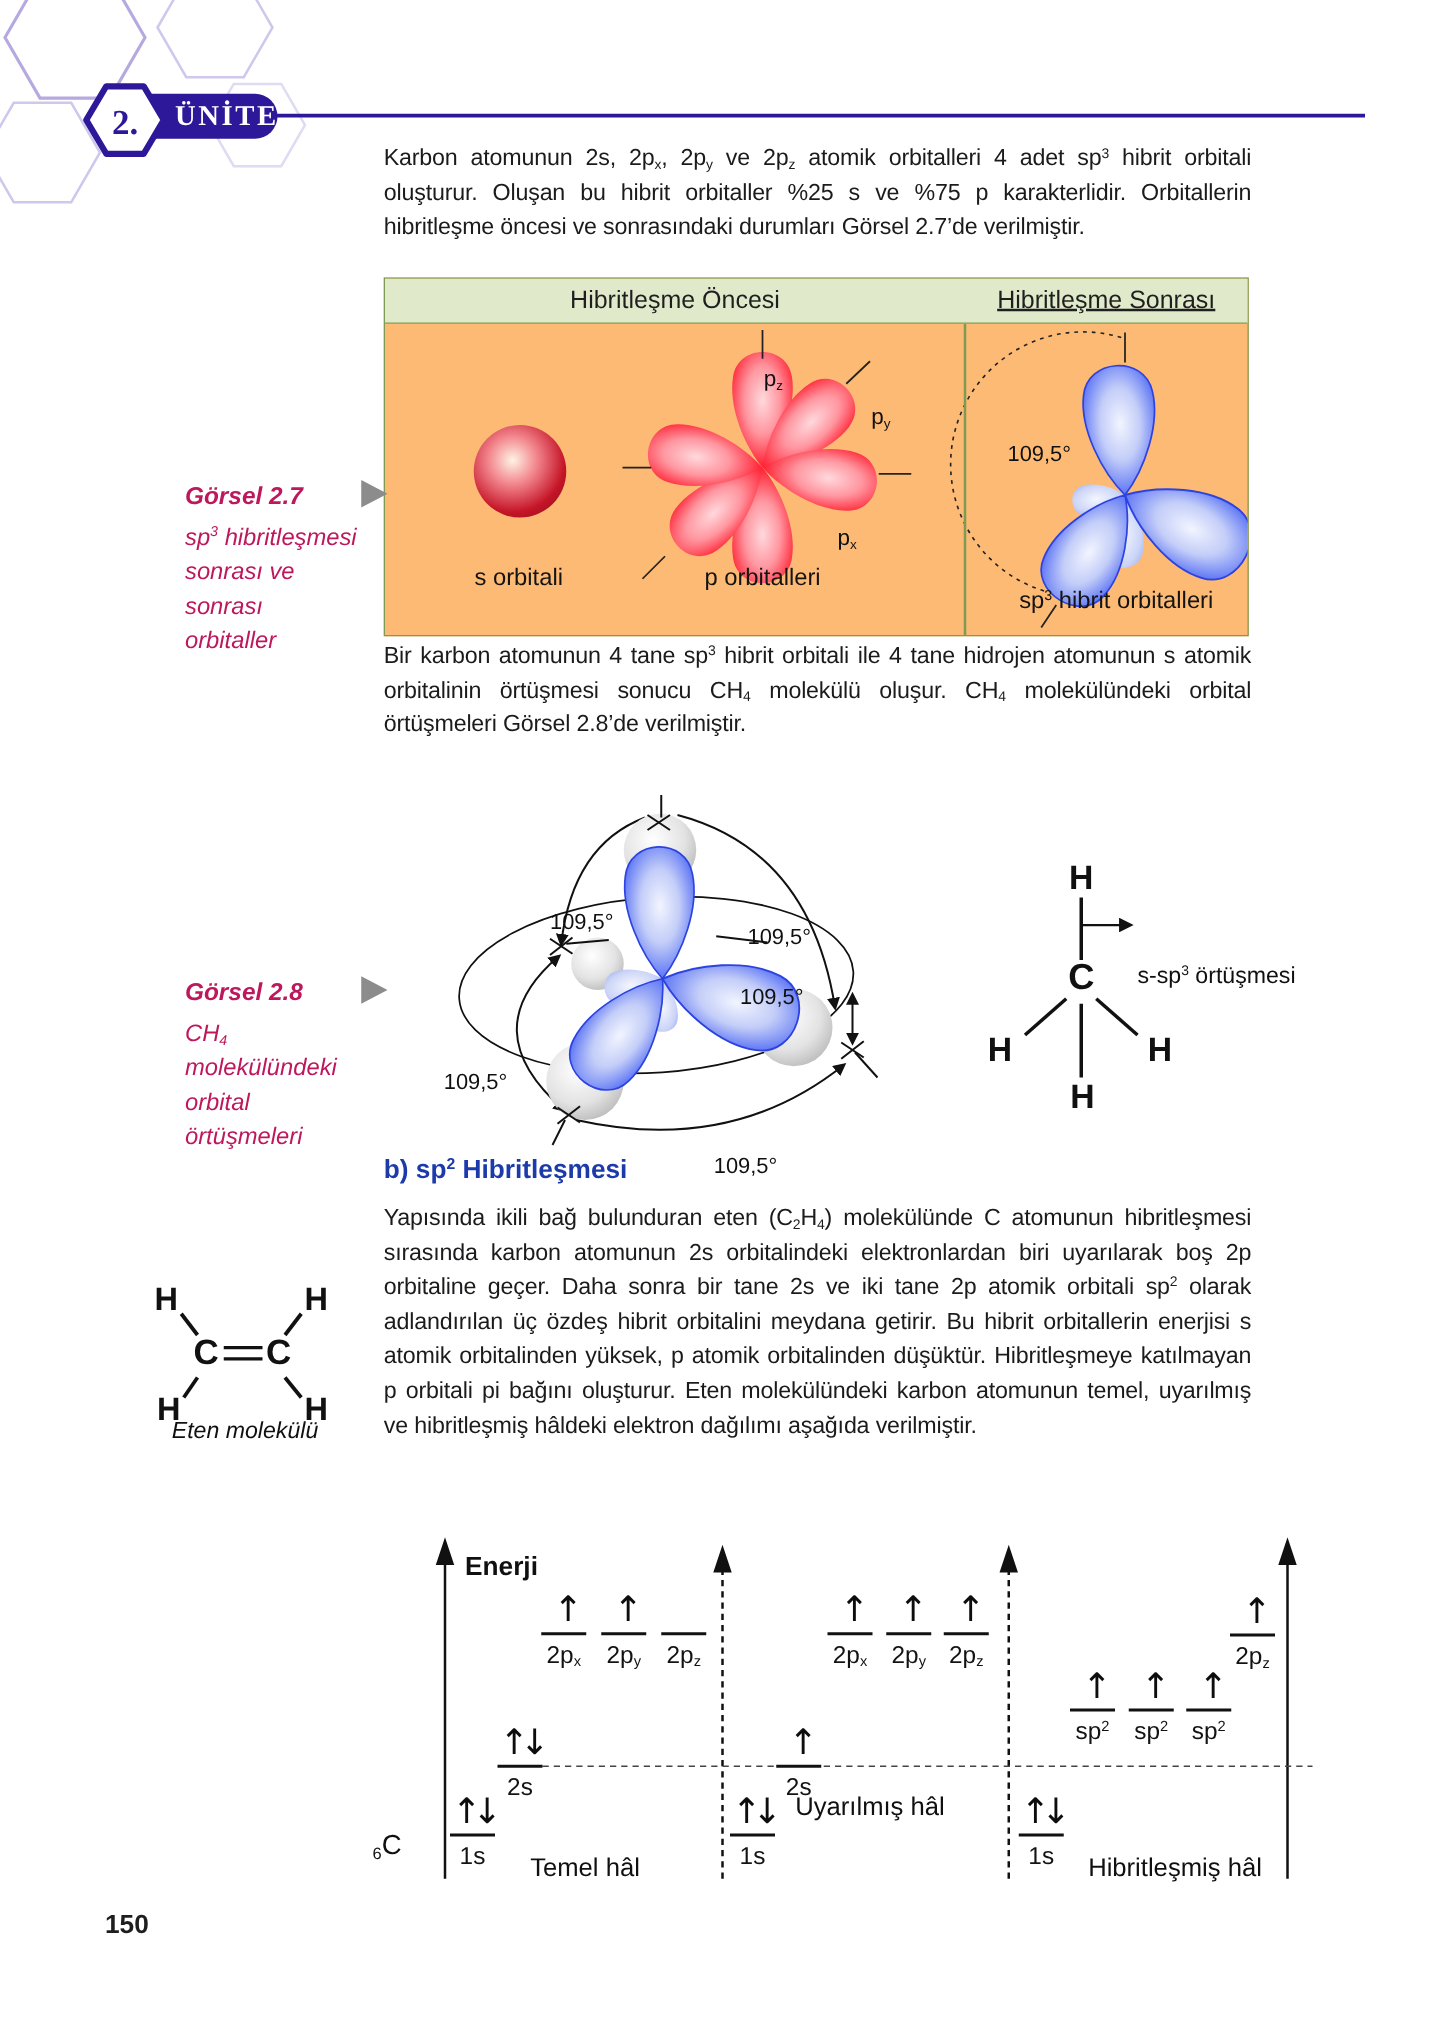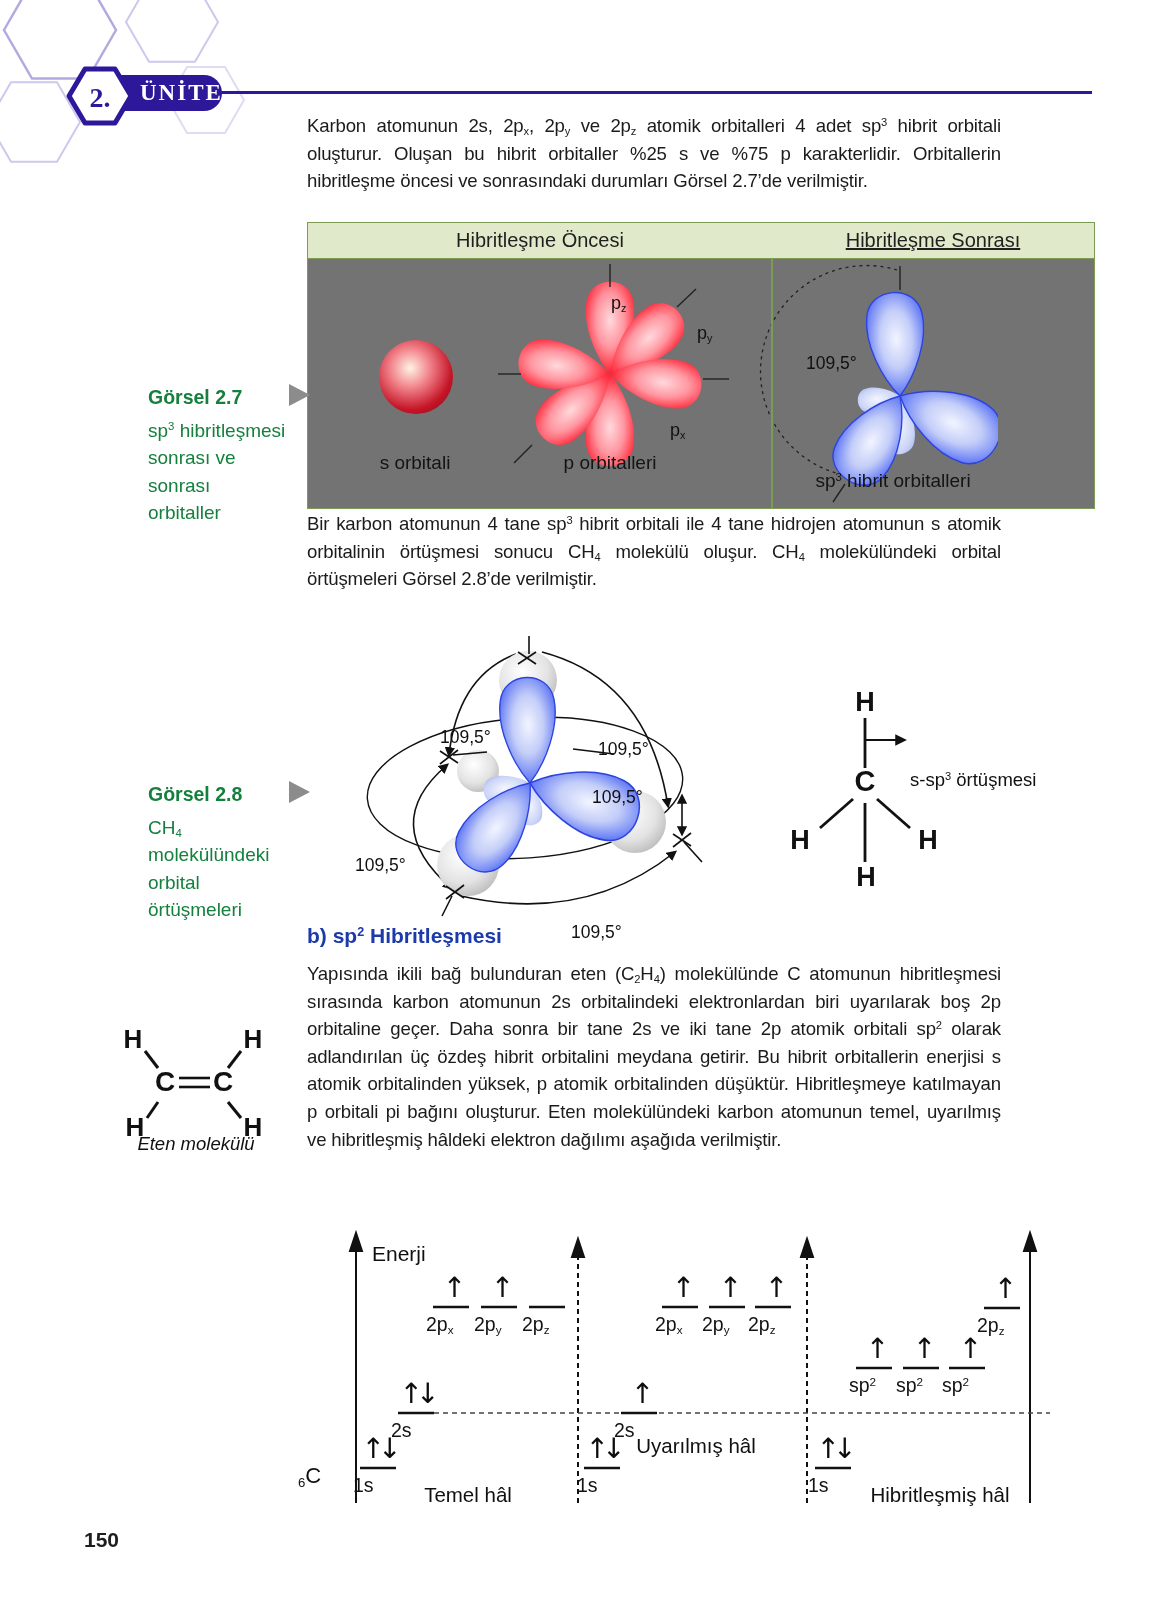--- a/index.html
+++ b/index.html
@@ -3,40 +3,40 @@
 <meta charset="utf-8">
 <style>
   html,body{margin:0;padding:0;background:#fff;}
   .page{position:relative;width:1152px;height:1624px;background:#fff;overflow:hidden;
         font-family:"Liberation Sans",sans-serif;color:#1c1c1e;}
   .abs{position:absolute;}
   .body-text{position:absolute;left:307px;width:694px;font-size:18.6px;line-height:27.6px;
              text-align:justify;letter-spacing:-0.15px;color:#1b1b1d;}
   sup,sub{font-size:60%;line-height:0;position:relative;vertical-align:baseline;}
   sup{top:-0.55em;} sub{top:0.28em;}
-  .fig-caption{position:absolute;left:148px;width:160px;font-size:19px;
-               line-height:27.5px;color:#15803d;}
+  .fig-caption{position:absolute;left:148px;width:160px;font-style:italic;font-size:19px;
+               line-height:27.5px;color:#be185d;}
   .fig-caption .t{font-weight:bold;margin-bottom:5px;font-size:19.5px;}
   .tri{position:absolute;width:0;height:0;border-top:11px solid transparent;
        border-bottom:11px solid transparent;border-left:21px solid #8c8c8c;}
-  .table27{position:absolute;left:307px;top:222px;width:788px;height:287px;
-           border:1.6px solid #7d9b52;box-sizing:border-box;background:#737373;}
+  .table27{position:absolute;left:307px;top:222px;width:692px;height:287px;
+           border:1.6px solid #7d9b52;box-sizing:border-box;background:#fdba74;}
   .t27-head{display:flex;height:36px;background:#e0eacb;border-bottom:1.6px solid #7d9b52;box-sizing:border-box;}
   .t27-cell{display:flex;align-items:center;justify-content:center;font-size:20px;color:#1f1f1f;}
   .c1{width:464px;} .c2{flex:1;text-decoration:underline;}
   .t27-div{position:absolute;left:463px;top:0;bottom:0;width:1.6px;background:#7d9b52;}
   .t27-body{position:relative;height:249px;}
   .flabel{position:absolute;font-size:19px;color:#141414;white-space:nowrap;transform:translateX(-50%);}
   .angle{position:absolute;font-size:17.5px;color:#101010;white-space:nowrap;margin-top:37px;}
   .heading-b{position:absolute;left:307px;top:924px;font-size:21px;font-weight:bold;}
-  .olbl{position:absolute;width:50px;font-size:19.5px;color:#131313;white-space:nowrap;}
+  .olbl{position:absolute;width:50px;text-align:center;font-size:19.5px;color:#131313;white-space:nowrap;}
   .arr{position:absolute;width:46px;height:36px;text-align:center;color:#0d0d0d;
        font-family:"DejaVu Sans",sans-serif;font-size:28px;letter-spacing:-7px;line-height:34px;}
   .state-lbl{position:absolute;font-size:20.5px;color:#101010;white-space:nowrap;transform:translateX(-50%);}
-  .enerji{position:absolute;font-size:21px;color:#101010;}
+  .enerji{position:absolute;font-size:21px;color:#101010;font-weight:bold;}
   .element{position:absolute;font-size:22px;color:#101010;}
   .pagenum{position:absolute;left:84px;top:1528px;font-size:21px;font-weight:bold;color:#1e1e1e;}
   .unit-pill{position:absolute;left:98px;top:75px;width:124px;height:36px;border-radius:18px;
              background:#2e189a;color:#fff;font-family:"Liberation Serif",serif;font-weight:bold;
              font-size:23px;letter-spacing:2px;line-height:36px;padding-left:42px;box-sizing:border-box;}
   .hrule{position:absolute;left:220px;top:91px;width:872px;height:3px;background:#2e189a;}
   .overlap-lbl{position:absolute;left:910px;top:729px;font-size:18.5px;color:#101010;white-space:nowrap;margin-top:40px;}
   .eten-cap{position:absolute;left:196px;top:1133px;transform:translateX(-50%);
             font-style:italic;font-size:18.5px;color:#101010;white-space:nowrap;}
   svg text{font-family:"Liberation Sans",sans-serif;}

